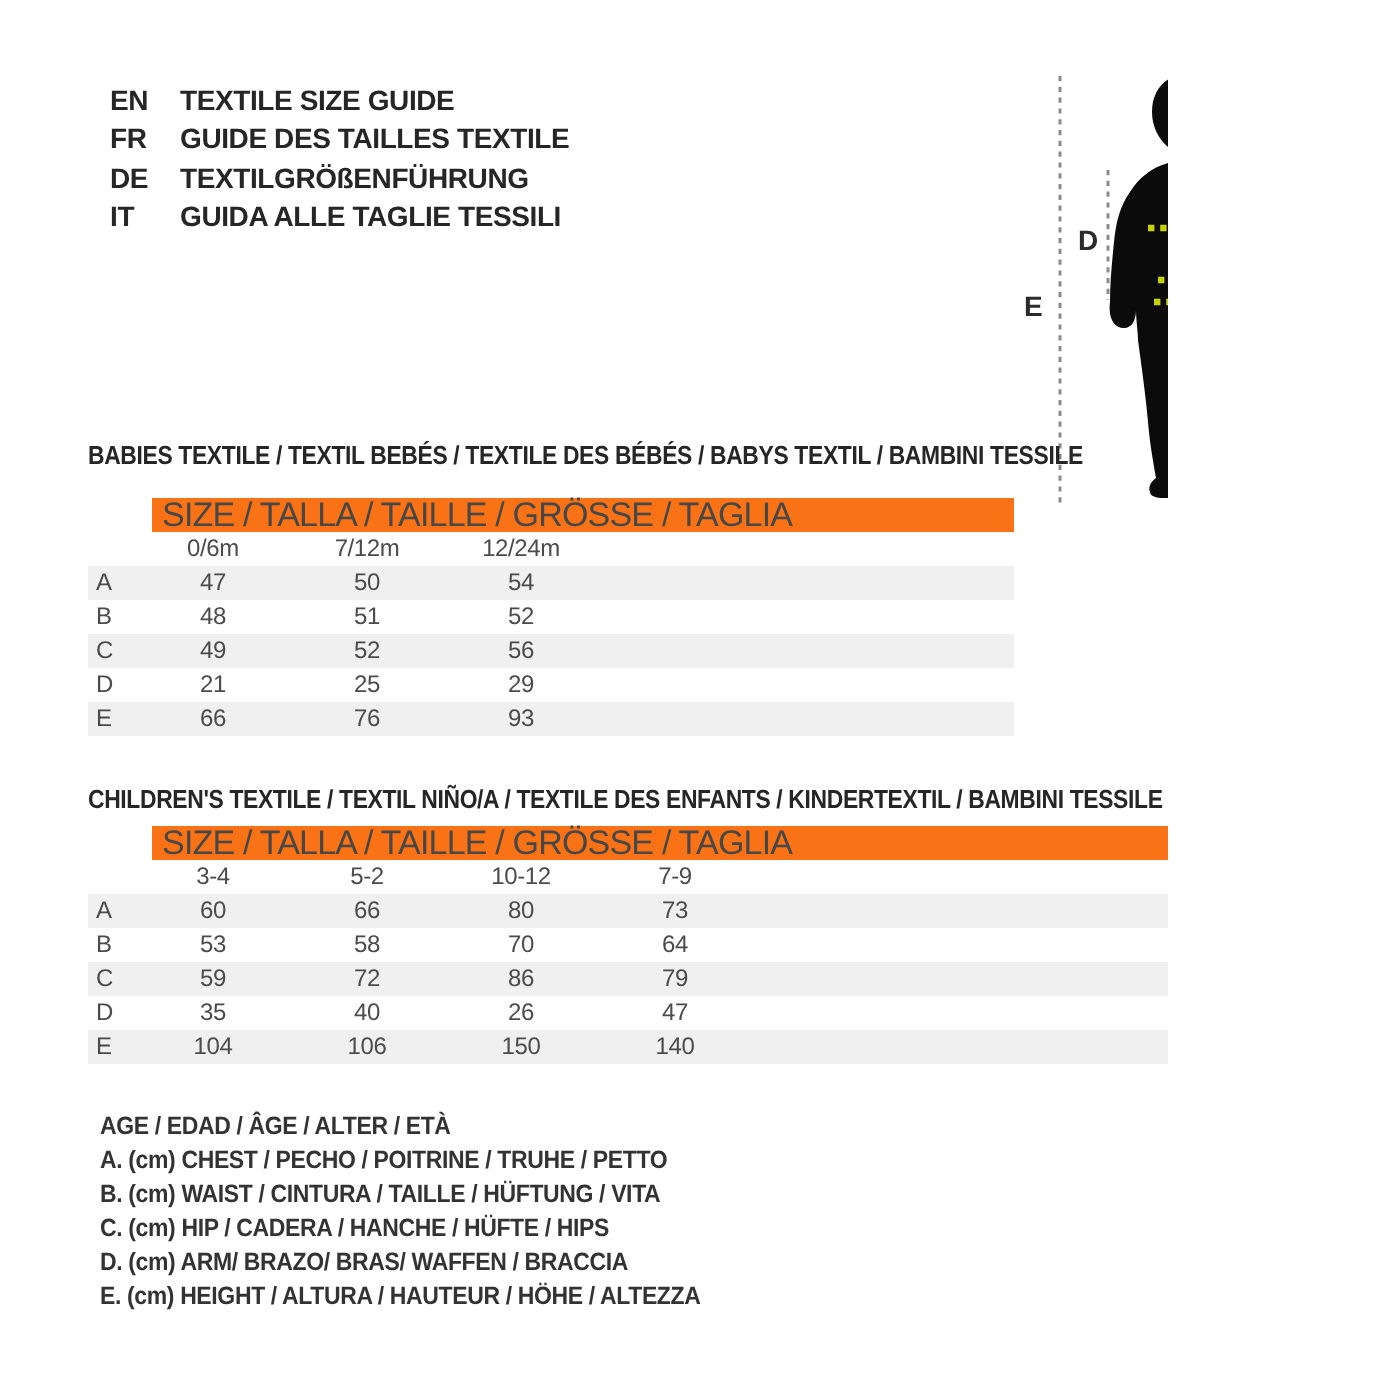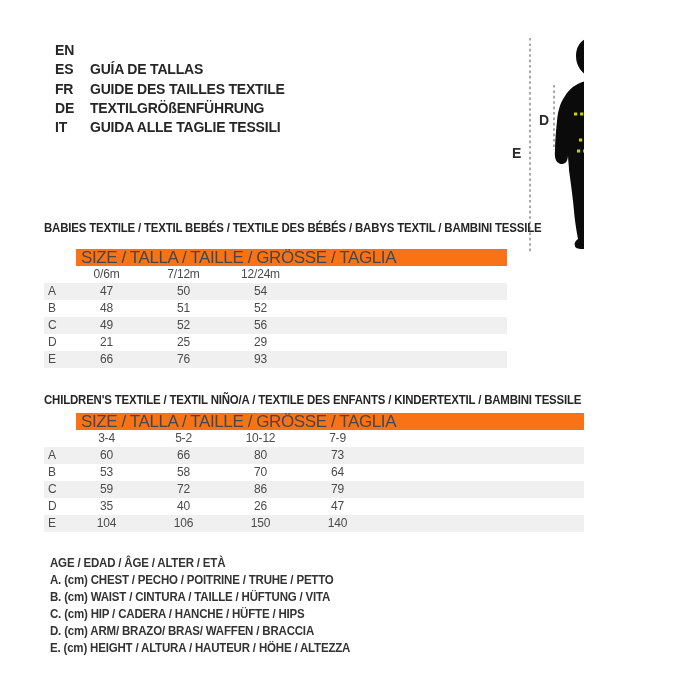--- a/index.html
+++ b/index.html
@@ -43,24 +43,21 @@
     transform-origin:left top;}
 </style>
 </head>
 <body>
 
 <div class="canvas">
 
   <div class="lang-block">
     <div class="lang-row">
       <span class="lang-code">EN</span>
-    </div>
-    <div class="lang-row">
-      <span class="lang-code">ES</span>
-      <span class="lang-label">GUÍA DE TALLAS</span>
+      <span class="lang-label">TEXTILE SIZE GUIDE</span>
     </div>
     <div class="lang-row">
       <span class="lang-code">FR</span>
       <span class="lang-label">GUIDE DES TAILLES TEXTILE</span>
     </div>
     <div class="lang-row">
       <span class="lang-code">DE</span>
       <span class="lang-label">TEXTILGRÖßENFÜHRUNG</span>
     </div>
     <div class="lang-row">

